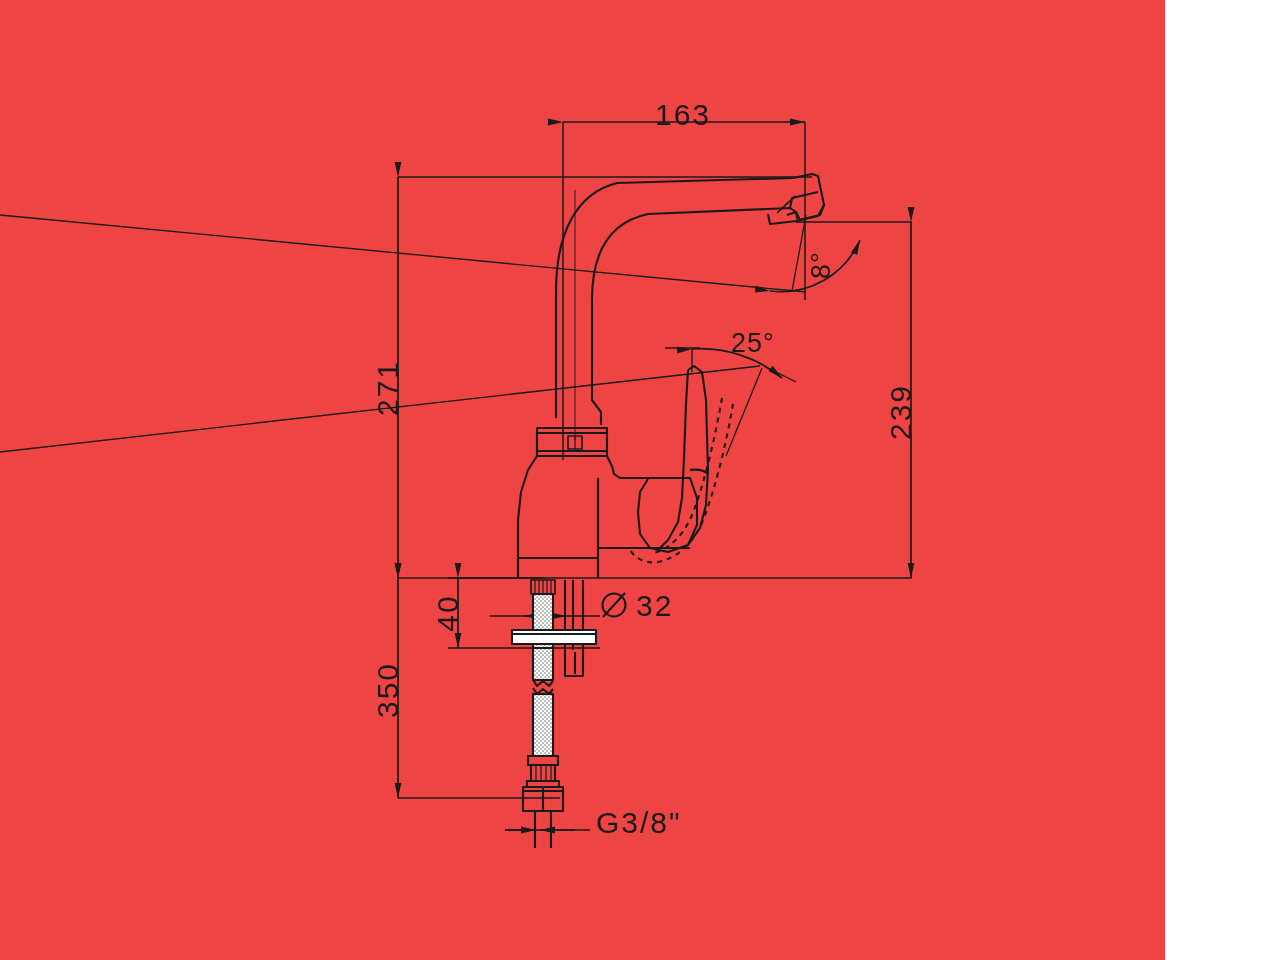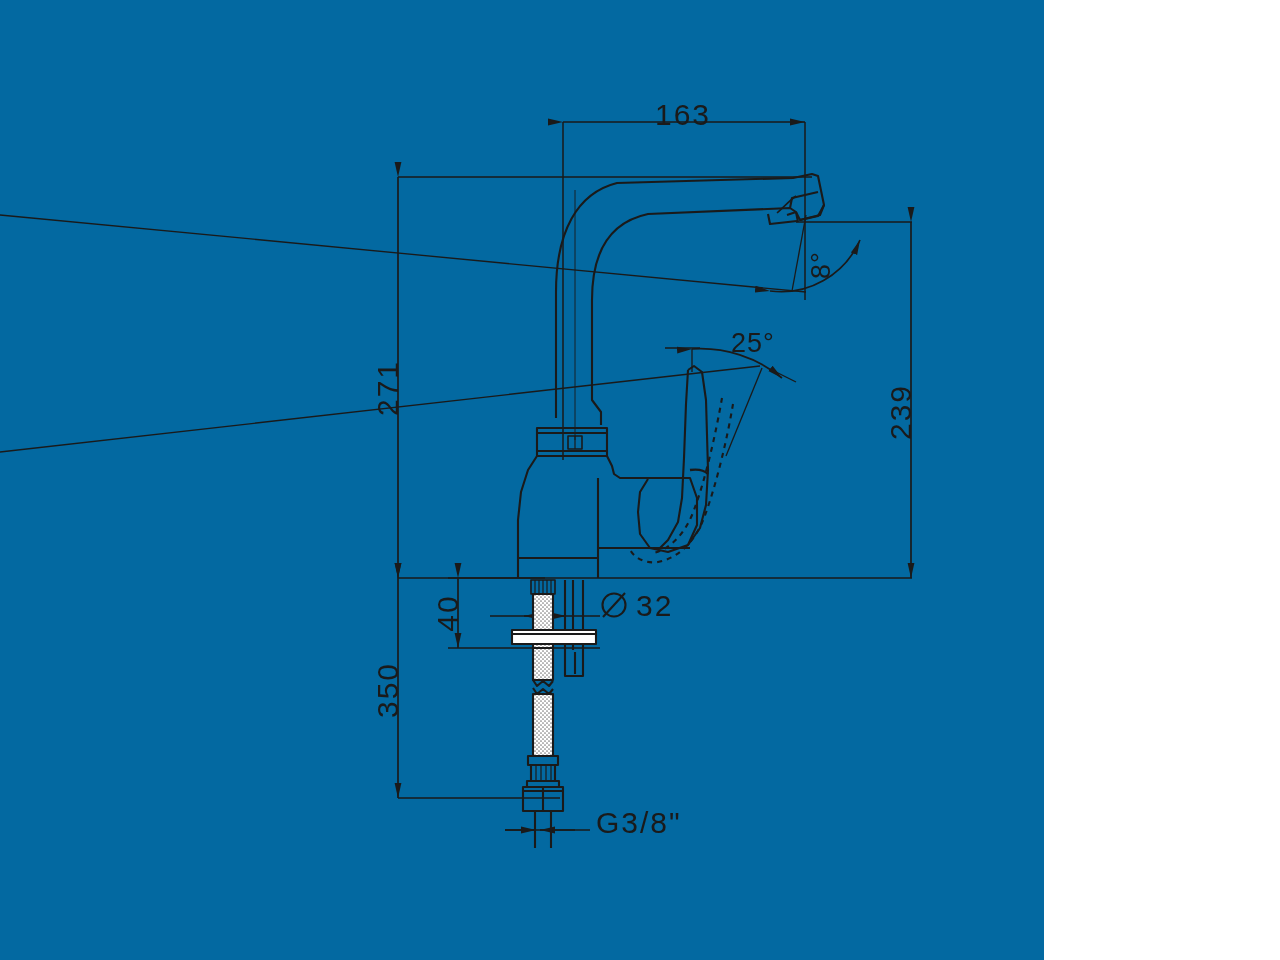--- a/index.html
+++ b/index.html
@@ -5,23 +5,23 @@
   html, body {
     margin: 0;
     padding: 0;
     background: #ffffff;
   }
   body {
     font-family: "Liberation Sans", sans-serif;
   }
   #sheet {
     position: relative;
-    width: 1044px;
+    width: 1165px;
     height: 960px;
-    background: #0369a1;
+    background: #ef4444;
     overflow: hidden;
   }
   #sheet svg {
     display: block;
   }
   text {
     font-family: "Liberation Sans", sans-serif;
     fill: #1a1a1a;
   }
   .dimtext {

